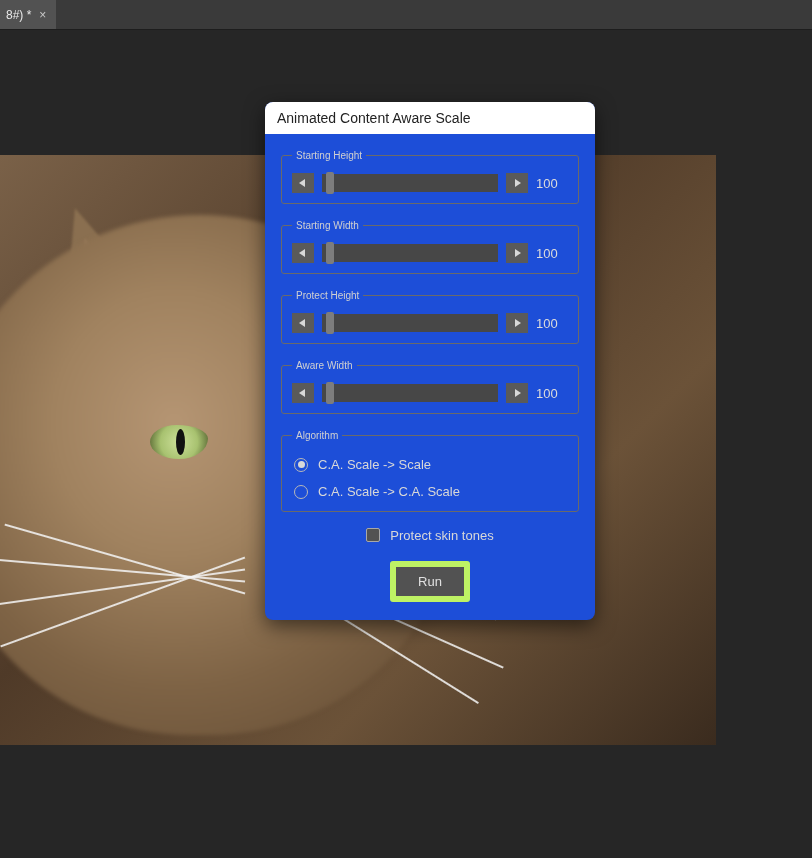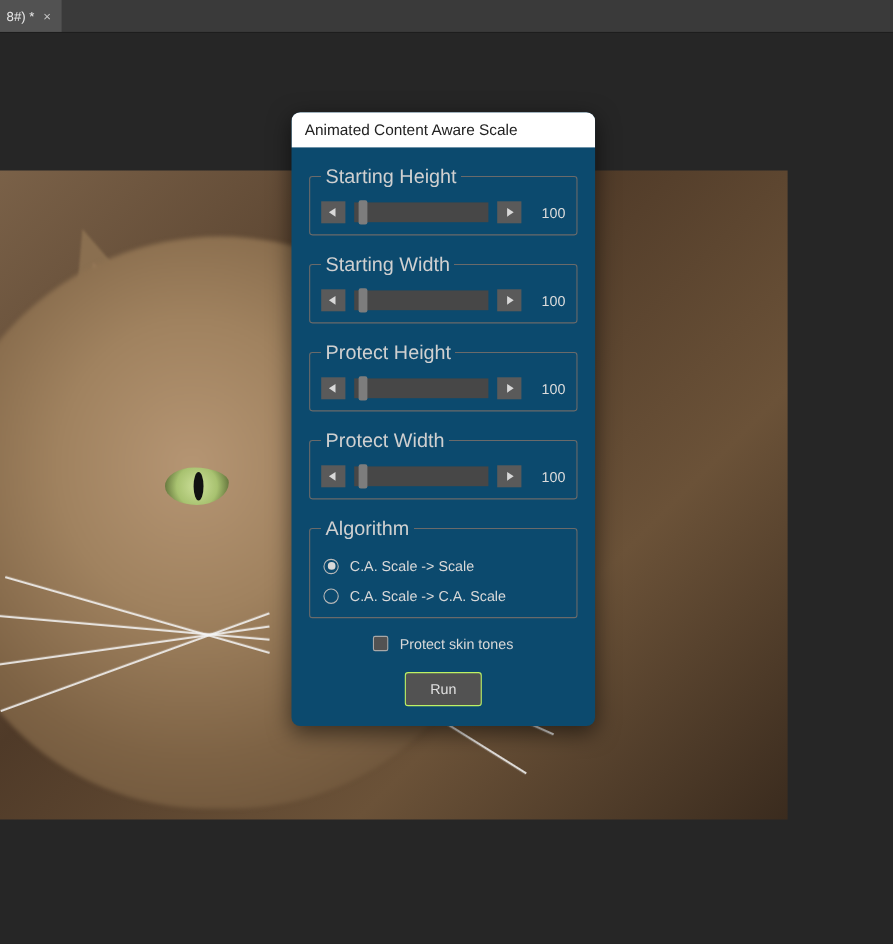--- a/index.html
+++ b/index.html
@@ -106,22 +106,22 @@
     height: 1.5px;
     background: rgba(245,245,245,0.85);
     transform-origin: left center;
     filter: blur(0.3px);
   }
   
   .dialog {
     position: absolute;
     left: 265px;
     top: 102px;
-    width: 276px;
-    background: #0c4a6e;
+    width: 330px;
+    background: #1d4ed8;
     border-radius: 8px;
     box-shadow: 0 6px 20px rgba(0,0,0,0.55);
     overflow: hidden;
   }
   .dialog-title {
     background: #ffffff;
     color: #222;
     font-size: 14px;
     padding: 8px 12px;
   }
@@ -129,21 +129,21 @@
     padding: 16px 16px 18px 16px;
   }
   fieldset.group {
     border: 1px solid #6a6a6a;
     border-radius: 3px;
     padding: 12px 10px 10px 10px;
     margin-bottom: 16px;
     position: relative;
   }
   fieldset.group legend {
-    font-size: 18px;
+    font-size: 10px;
     color: #d0d0d0;
     padding: 0 4px;
     margin-top: 20px;
   }
   .slider-row {
     display: flex;
     align-items: center;
     gap: 8px;
   }
   .arrow-btn {
@@ -166,21 +166,21 @@
     position: absolute;
     left: 4px;
     top: -2px;
     width: 8px;
     height: 22px;
     background: #7d7d7d;
     border-radius: 2px;
   }
   .val {
     width: 32px;
-    text-align: right;
+    text-align: left;
     color: #dcdcdc;
     font-size: 13px;
   }
   .radio-group {
     display: flex;
     flex-direction: column;
     gap: 12px;
     padding: 4px 2px 2px 2px;
   }
   .radio {
@@ -215,21 +215,21 @@
     width: 14px; height: 14px;
     border: 1.5px solid #a8a8a8;
     border-radius: 2px;
     background: #525252;
   }
   .run-btn {
     display: block;
     margin: 0 auto;
     padding: 7px 22px;
     background: #525252;
-    border: 1px solid #bef264;
+    border: 6px solid #bef264;
     color: #e0e0e0;
     font-size: 13px;
     border-radius: 3px;
     cursor: pointer;
   }
 </style>
 </head>
 <body>
 
 <div class="tab-bar">
@@ -311,21 +311,21 @@
         <div class="arrow-btn">
           <svg width="10" height="10" viewBox="0 0 10 10">
               <path d="M3 1 L3 9 L9 5 Z" fill="#d8d8d8"></path>
             </svg>
         </div>
         <div class="val">100</div>
       </div>
     </fieldset>
 
     <fieldset class="group">
-      <legend>Protect Width</legend>
+      <legend>Aware Width</legend>
       <div class="slider-row">
         <div class="arrow-btn">
           <svg width="10" height="10" viewBox="0 0 10 10">
               <path d="M7 1 L7 9 L1 5 Z" fill="#d8d8d8"></path>
             </svg>
         </div>
         <div class="track">
             <div class="thumb"></div>
           </div>
         <div class="arrow-btn">

